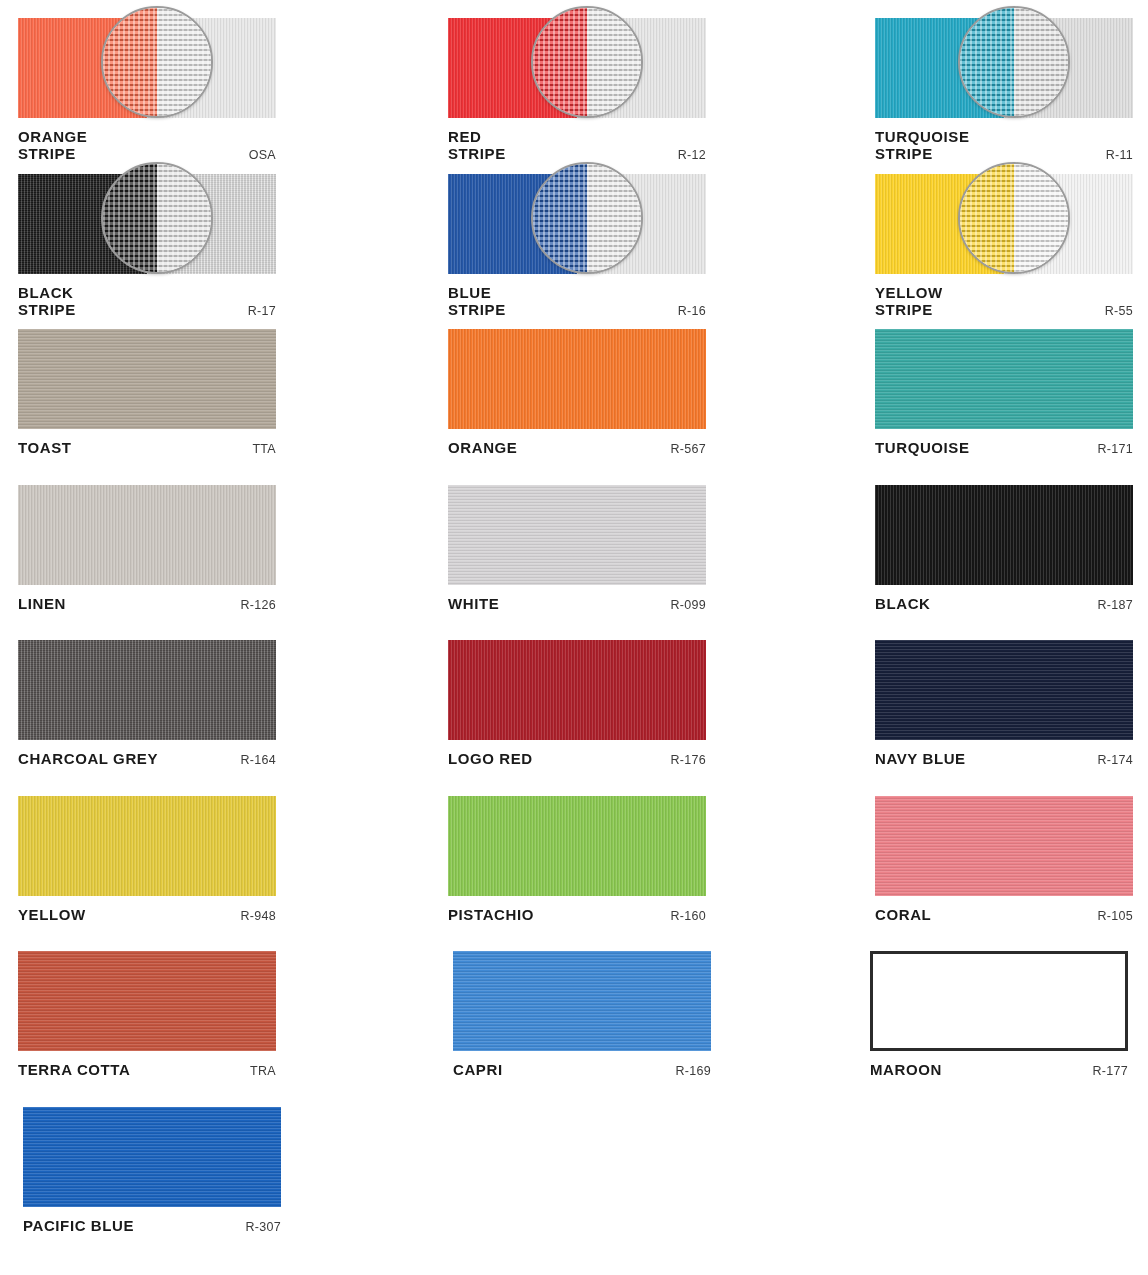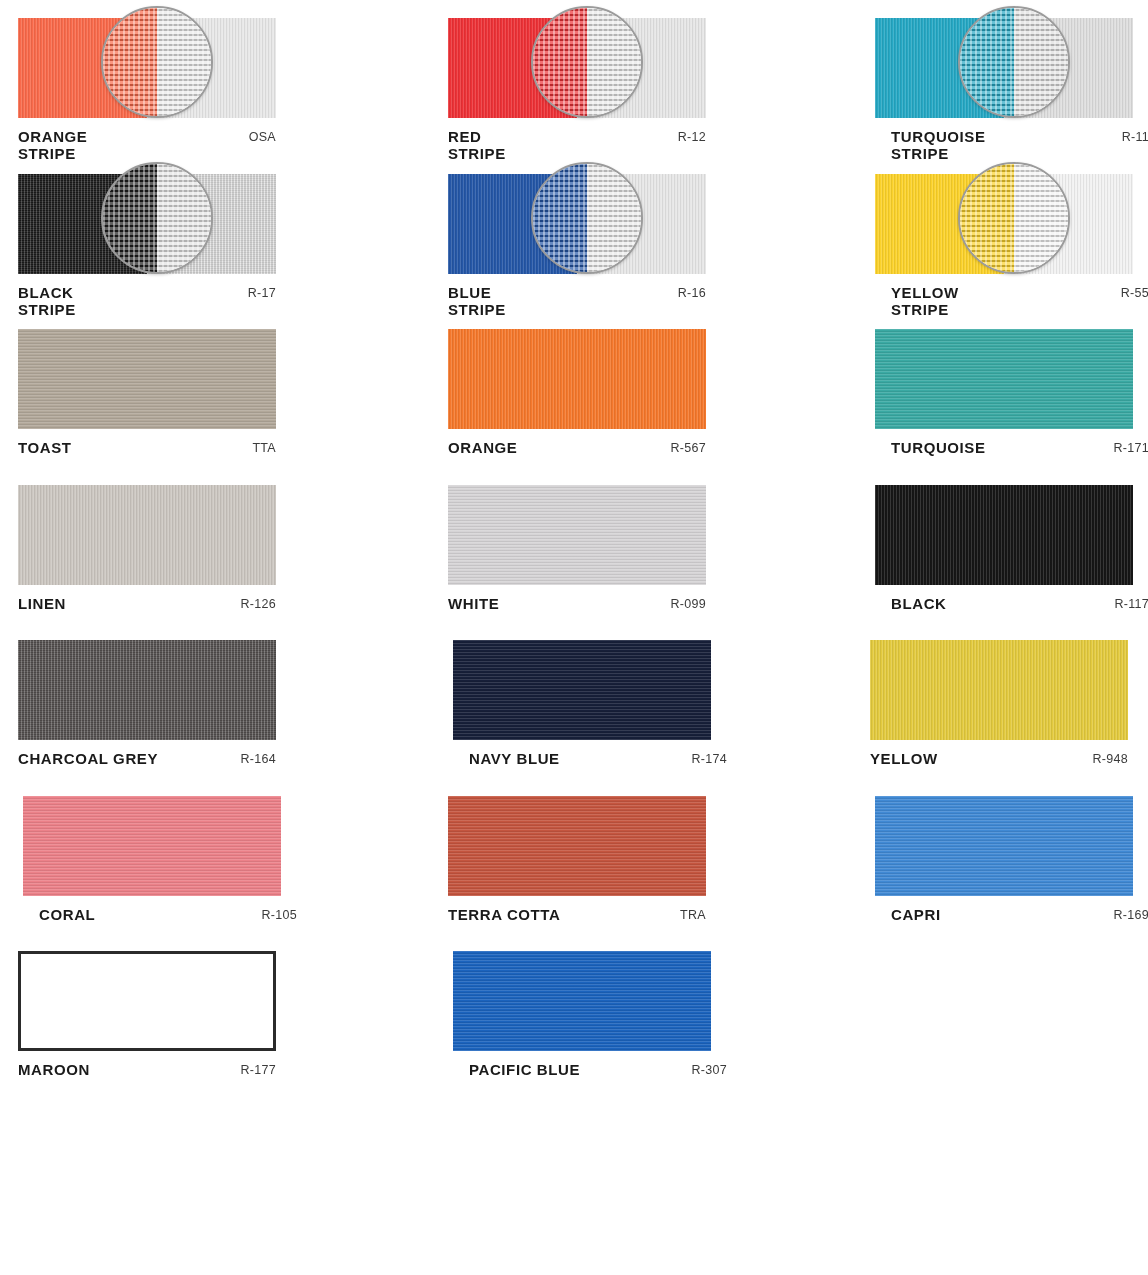--- a/index.html
+++ b/index.html
@@ -166,26 +166,26 @@
         rgba(255,255,255,0.30) 2px,
         rgba(255,255,255,0.30) 5px);
     pointer-events: none;
   }
 
   .label-row {
     position: absolute;
     top: 128px;
     width: 258px;
     display: flex;
-    align-items: flex-start;
+    align-items: flex-end;
     justify-content: space-between;
   }
   .cell.col0 .label-row { left: 18px; }
   .cell.col1 .label-row { left: 18px; }
-  .cell.col2 .label-row { left: 39px; }
+  .cell.col2 .label-row { left: 23px; }
 
   .name {
     font-size: 15px;
     font-weight: bold;
     letter-spacing: 0.6px;
     color: #1a1a1a;
     line-height: 17px;
     white-space: pre-line;
     text-transform: uppercase;
   }
@@ -385,34 +385,45 @@
         </div>
       </div>
       <div class="cell col2">
         <div class="swatch-wrap">
           <div class="swatch">
             <div class="fill tex-v" style="background: rgb(22, 22, 22);"></div>
           </div>
         </div>
         <div class="label-row">
           <div class="name">BLACK</div>
-          <div class="code">R-117</div>
+          <div class="code">R-187</div>
         </div>
       </div>
       <div class="cell col0">
         <div class="swatch-wrap">
           <div class="swatch">
             <div class="fill tex-heather" style="background: rgb(87, 83, 82);"></div>
           </div>
         </div>
         <div class="label-row">
           <div class="name">CHARCOAL GREY</div>
           <div class="code">R-164</div>
         </div>
       </div>
+      <div class="cell col1">
+        <div class="swatch-wrap">
+          <div class="swatch">
+            <div class="fill tex-v" style="background: rgb(171, 31, 42);"></div>
+          </div>
+        </div>
+        <div class="label-row">
+          <div class="name">LOGO RED</div>
+          <div class="code">R-176</div>
+        </div>
+      </div>
       <div class="cell col2">
         <div class="swatch-wrap">
           <div class="swatch">
             <div class="fill tex-h" style="background: rgb(23, 31, 57);"></div>
           </div>
         </div>
         <div class="label-row">
           <div class="name">NAVY BLUE</div>
           <div class="code">R-174</div>
         </div>
@@ -421,20 +432,31 @@
         <div class="swatch-wrap">
           <div class="swatch">
             <div class="fill tex-v" style="background: rgb(227, 202, 62);"></div>
           </div>
         </div>
         <div class="label-row">
           <div class="name">YELLOW</div>
           <div class="code">R-948</div>
         </div>
       </div>
+      <div class="cell col1">
+        <div class="swatch-wrap">
+          <div class="swatch">
+            <div class="fill tex-v" style="background: rgb(138, 199, 81);"></div>
+          </div>
+        </div>
+        <div class="label-row">
+          <div class="name">PISTACHIO</div>
+          <div class="code">R-160</div>
+        </div>
+      </div>
       <div class="cell col2">
         <div class="swatch-wrap">
           <div class="swatch">
             <div class="fill tex-h" style="background: rgb(236, 129, 137);"></div>
           </div>
         </div>
         <div class="label-row">
           <div class="name">CORAL</div>
           <div class="code">R-105</div>
         </div>

